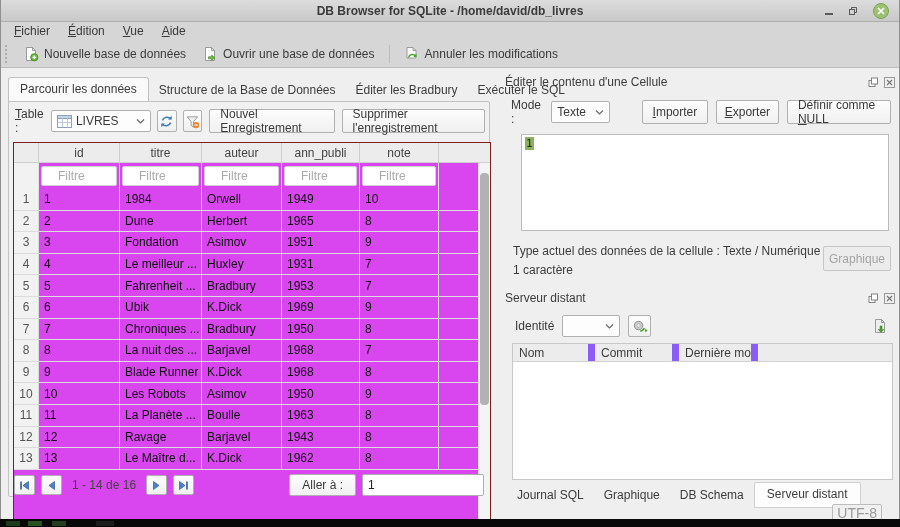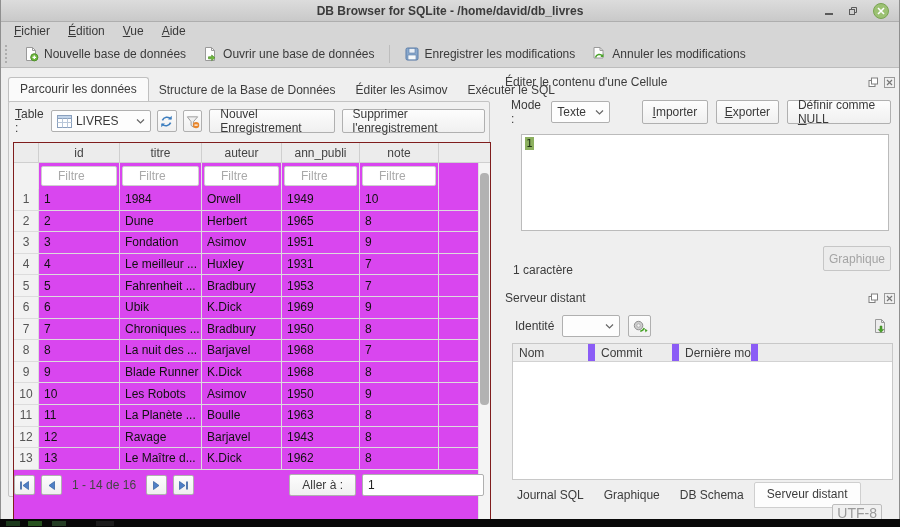--- a/index.html
+++ b/index.html
@@ -149,41 +149,33 @@
       <svg width="16" height="16" viewBox="0 0 16 16">
           <path d="M3.5 1.5h6l3 3v10h-9z" fill="#fdfdfd" stroke="#9a9a9a"></path>
           <path d="M9.5 1.5v3h3" fill="none" stroke="#9a9a9a"></path>
           <path d="M6.5 10.8h3.2V9l3.2 2.8-3.2 2.8v-1.8H6.5z" fill="#6fb93c" stroke="#4e8f2a" stroke-width=".7"></path>
         </svg>
       <span class="btn-text">Ouvrir une base de données</span>
     </div>
     <div class="tb-sep"></div>
     <div class="tb-btn">
       <svg width="16" height="16" viewBox="0 0 16 16">
-          <rect x="2" y="2" width="12" height="12" rx="1.5" fill="#8aa9cd" stroke="#5b7da8"></rect>
-          <rect x="5" y="2.5" width="6" height="4.5" fill="#e8eef5" stroke="#5b7da8" stroke-width=".6"></rect>
-          <rect x="4" y="9" width="8" height="4.8" fill="#f7f9fb" stroke="#5b7da8" stroke-width=".6"></rect>
-        </svg>
-      <span class="btn-text">Enregistrer les modifications</span>
-    </div>
-    <div class="tb-btn">
-      <svg width="16" height="16" viewBox="0 0 16 16">
           <path d="M3 1.5h6l3 3v7.5H3z" fill="#fdfdfd" stroke="#9a9a9a"></path>
           <path d="M9 1.5v3h3" fill="none" stroke="#9a9a9a"></path>
           <path d="M4.5 11.5a4 4 0 0 1 7-1.5" fill="none" stroke="#4aa32a" stroke-width="1.5"></path>
           <path d="M12.5 7.6v3.4H9.4z" fill="#4aa32a"></path>
         </svg>
       <span class="btn-text">Annuler les modifications</span>
     </div>
   </div>
 
   <div class="tabbar">
     <span class="tab active">Parcourir les données</span>
     <span class="tab">Structure de la Base de Données</span>
-    <span class="tab">Éditer les Asimov</span>
+    <span class="tab">Éditer les Bradbury</span>
     <span class="tab">Exécuter le SQL</span>
   </div>
 
   <div class="tabpage">
 
     <div class="controls-row">
       <span class="ctl-label"><u>T</u>able :</span>
       <div class="combo table-combo">
         <svg width="15" height="13" viewBox="0 0 15 13">
             <rect x=".5" y=".5" width="14" height="12" fill="#fff" stroke="#8aa0bd"></rect>
@@ -438,20 +430,21 @@
         </div>
       <div class="push-btn ce-btn ce-null">
           <span class="btn-text">Définir comme <u>N</u>ULL</span>
         </div>
     </div>
 
     <div class="editor-box">
       <span class="sel">1</span>
     </div>
 
+    <div class="info-1">Type actuel des données de la cellule : Texte / Numérique</div>
     <div class="info-2">1 caractère</div>
     <div class="apply-btn">
         <span>Graphique</span>
       </div>
 
     <div class="panel-header remote-header">
       <span class="panel-title">Serveur distant</span>
       <span class="ph-icons">
         <span class="ph-icon">
             <svg width="11" height="11" viewBox="0 0 11 11">

